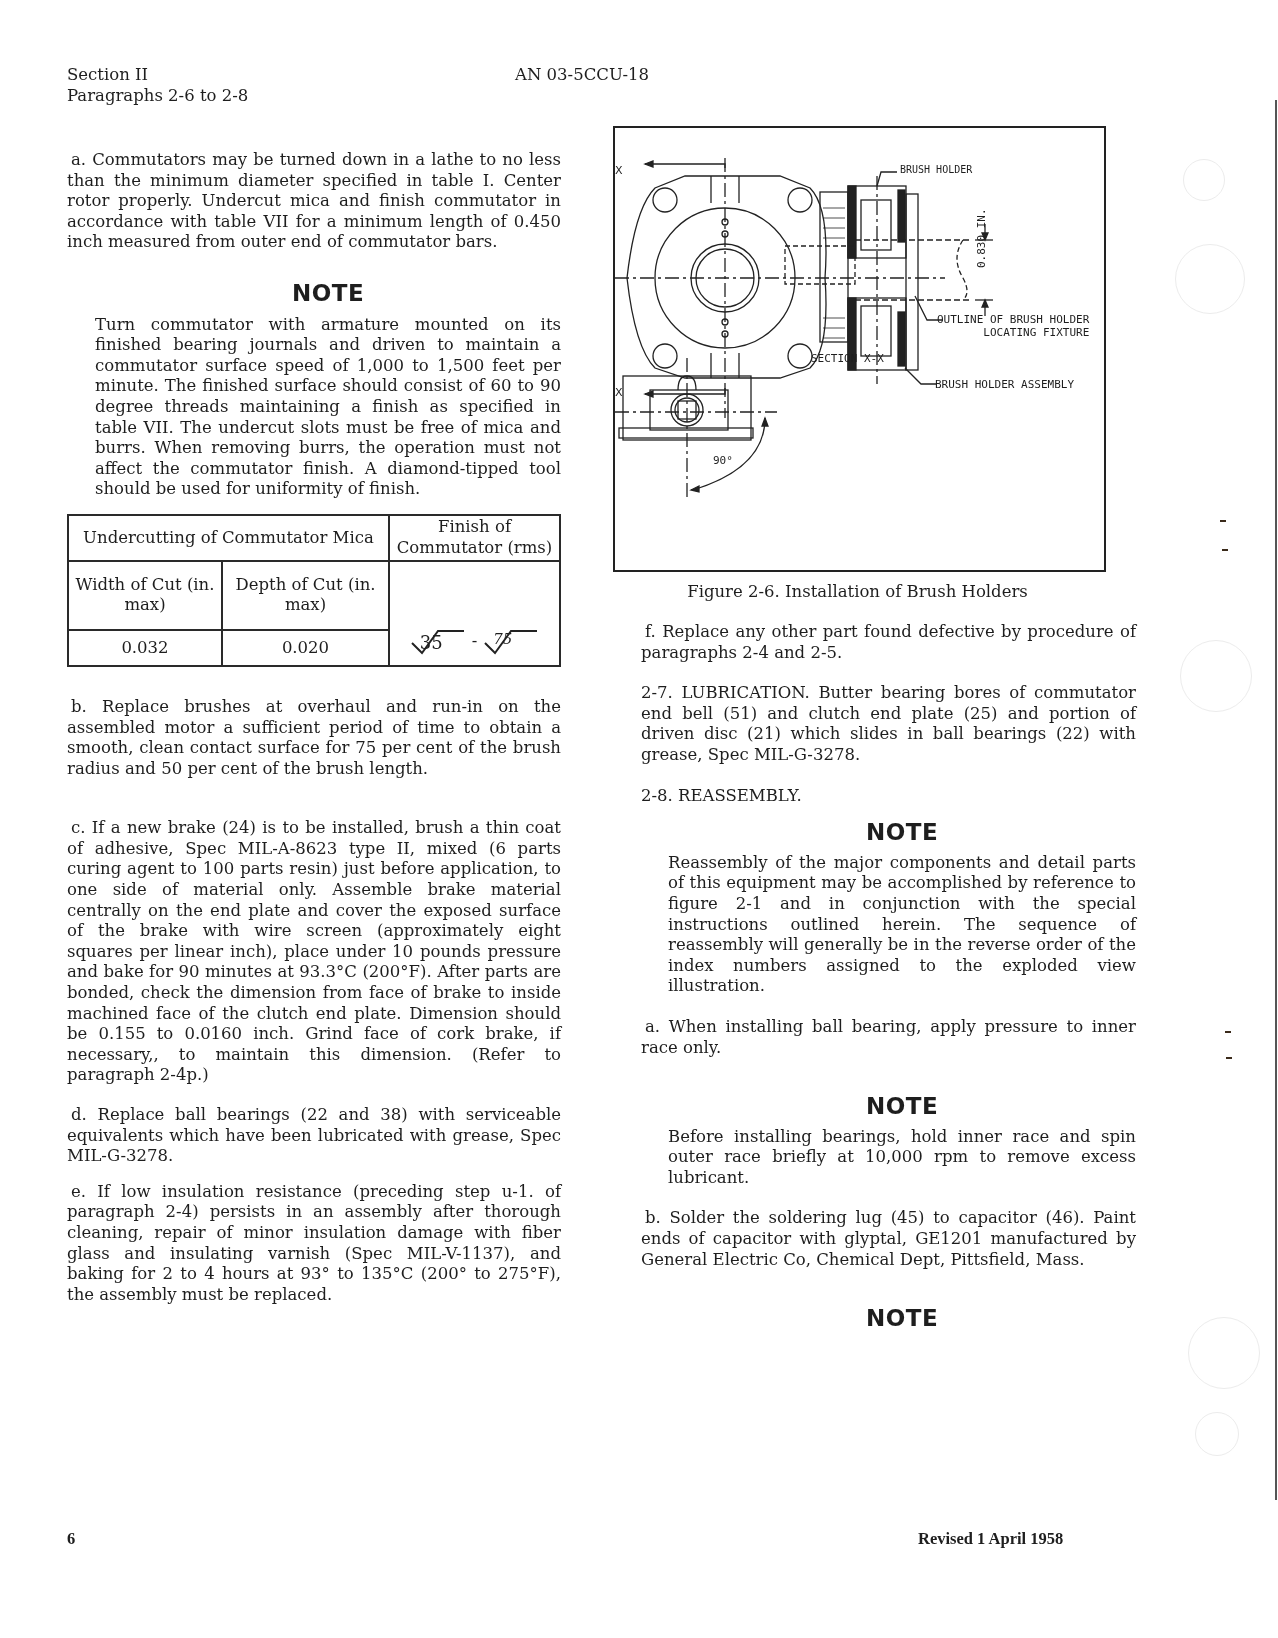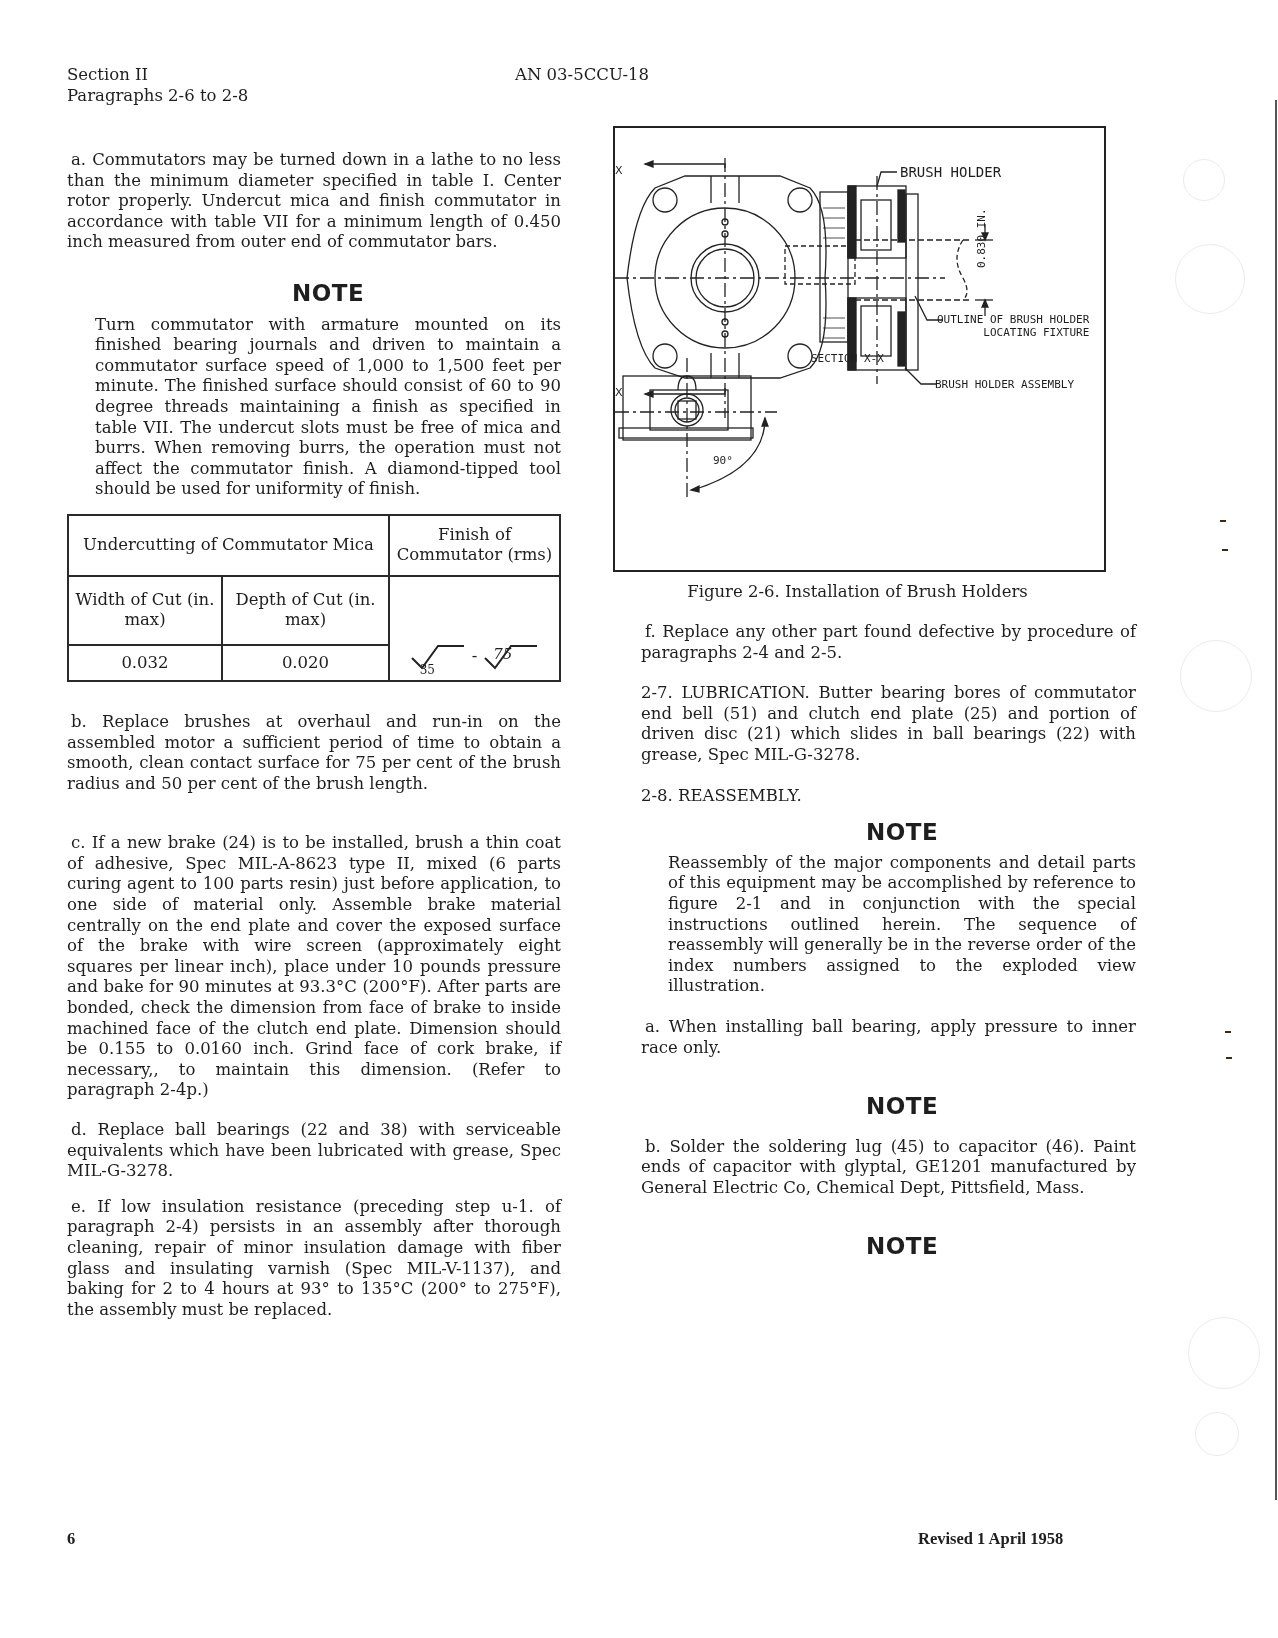--- a/index.html
+++ b/index.html
@@ -38,34 +38,34 @@
 <div class="col" style="left:67px; top:131px; width:494px;">
   <p class="para para-indent" style="margin-top:19px;">a. Commutators may be turned down in a lathe to no less than the minimum diameter specified in table I. Center rotor properly. Undercut mica and finish commutator in accordance with table VII for a minimum length of 0.450 inch measured from outer end of commutator bars.</p>
 
   <div style="margin:30px 0 0 28px;">
     <p class="note-title">NOTE</p>
     <p class="note-body" style="margin-top:11px;">Turn commutator with armature mounted on its finished bearing journals and driven to maintain a commutator surface speed of 1,000 to 1,500 feet per minute. The finished surface should consist of 60 to 90 degree threads maintaining a finish as specified in table VII. The undercut slots must be free of mica and burrs. When removing burrs, the operation must not affect the commutator finish. A diamond-tipped tool should be used for uniformity of finish.</p>
   </div>
 
   <table class="t7" style="margin-top:14px;">
     <tbody>
-        <tr style="height:61px;">
+        <tr style="height:46px;">
       <td colspan="2">Undercutting of Commutator Mica</td>
       <td style="width:157px;">Finish of Commutator (rms)</td>
     </tr>
     <tr style="height:69px;">
       <td style="width:140px;">Width of Cut (in. max)</td>
       <td>Depth of Cut (in. max)</td>
       <td rowspan="2" style="vertical-align:bottom; padding-bottom:4px;">
         <span style="display:inline-flex; align-items:center; gap:6px;">
           <span style="position:relative; display:inline-block; width:56px; height:28px;">
             <svg width="56" height="28" viewBox="0 0 56 28" style="position:absolute;left:0;top:0;">
               <polyline points="2,16 12,26 28,4 54,4" fill="none" stroke="#222" stroke-width="2"></polyline>
             </svg>
-            <span style="position:absolute; left:10px; top:18px; font-size:12px;">35</span>
+            <span style="position:absolute; left:10px; top:6px; font-size:18px;">35</span>
           </span>
           <span>-</span>
           <span style="position:relative; display:inline-block; width:56px; height:28px;">
             <svg width="56" height="28" viewBox="0 0 56 28" style="position:absolute;left:0;top:0;">
               <polyline points="2,16 12,26 28,4 54,4" fill="none" stroke="#222" stroke-width="2"></polyline>
             </svg>
             <span style="position:absolute; left:10px; top:2px; font-size:15px;font-style:italic;">75</span>
           </span>
         </span>
       </td>
@@ -156,21 +156,21 @@
       <path d="M370,112 l-3,-7 l6,0 z" fill="#222"></path>
         <path d="M370,172 l-3,7 l6,0 z" fill="#222"></path>
 
       <polyline points="262,58 266,44 282,44"></polyline>
       <polyline points="300,168 312,192 328,192"></polyline>
       <polyline points="290,240 306,256 322,256"></polyline>
     </g>
   </svg>
   <span class="abs" style="left:0; top:36px; font-family:'DejaVu Sans',sans-serif; font-size:11px;">X</span>
   <span class="abs" style="left:0; top:258px; font-family:'DejaVu Sans',sans-serif; font-size:11px;">X</span>
-  <span class="abs" style="left:285px; top:36px; font-family:'DejaVu Sans Mono',monospace; font-size:14px;">BRUSH HOLDER</span>
+  <span class="abs" style="left:285px; top:36px; font-family:'DejaVu Sans Mono',monospace; font-size:10px;">BRUSH HOLDER</span>
   <span class="abs" style="left:360px; top:140px; font-family:'DejaVu Sans Mono',monospace; font-size:11px; transform:rotate(-90deg); transform-origin:0 0;">0.830 IN.</span>
   <div class="abs" style="left:322px; top:185px; font-family:'DejaVu Sans Mono',monospace; font-size:11px; text-align:right; line-height:13px;">
     <div>OUTLINE OF BRUSH HOLDER</div>
     <div>LOCATING FIXTURE</div>
   </div>
   <span class="abs" style="left:196px; top:224px; font-family:'DejaVu Sans Mono',monospace; font-size:11px;">SECTION X-X</span>
   <span class="abs" style="left:320px; top:250px; font-family:'DejaVu Sans Mono',monospace; font-size:11px;">BRUSH HOLDER ASSEMBLY</span>
   <span class="abs" style="left:98px; top:326px; font-family:'DejaVu Sans Mono',monospace; font-size:11px;">90°</span>
 </div>
 <div class="abs" style="left:613px; top:582px; width:489px; font-size:16.5px;">
@@ -184,20 +184,21 @@
 
   <div style="margin:16px 0 0 27px;">
     <p class="note-title">NOTE</p>
     <p class="note-body" style="margin-top:10px;">Reassembly of the major components and detail parts of this equipment may be accomplished by reference to figure 2-1 and in conjunction with the special instructions outlined herein. The sequence of reassembly will generally be in the reverse order of the index numbers assigned to the exploded view illustration.</p>
   </div>
 
   <p class="para para-indent" style="margin-top:20px;">a. When installing ball bearing, apply pressure to inner race only.</p>
 
   <div style="margin:38px 0 0 27px;">
     <p class="note-title">NOTE</p>
+    <p class="note-body" style="margin-top:10px;">Before installing bearings, hold inner race and spin outer race briefly at 10,000 rpm to remove excess lubricant.</p>
   </div>
 
   <p class="para para-indent" style="margin-top:20px;">b. Solder the soldering lug (45) to capacitor (46). Paint ends of capacitor with glyptal, GE1201 manufactured by General Electric Co, Chemical Dept, Pittsfield, Mass.</p>
 
   <div style="margin:38px 0 0 27px;">
     <p class="note-title">NOTE</p>
   </div>
 </div>
 
 <div class="hole" style="left:1183px; top:159px; width:40px; height:40px;"></div>

